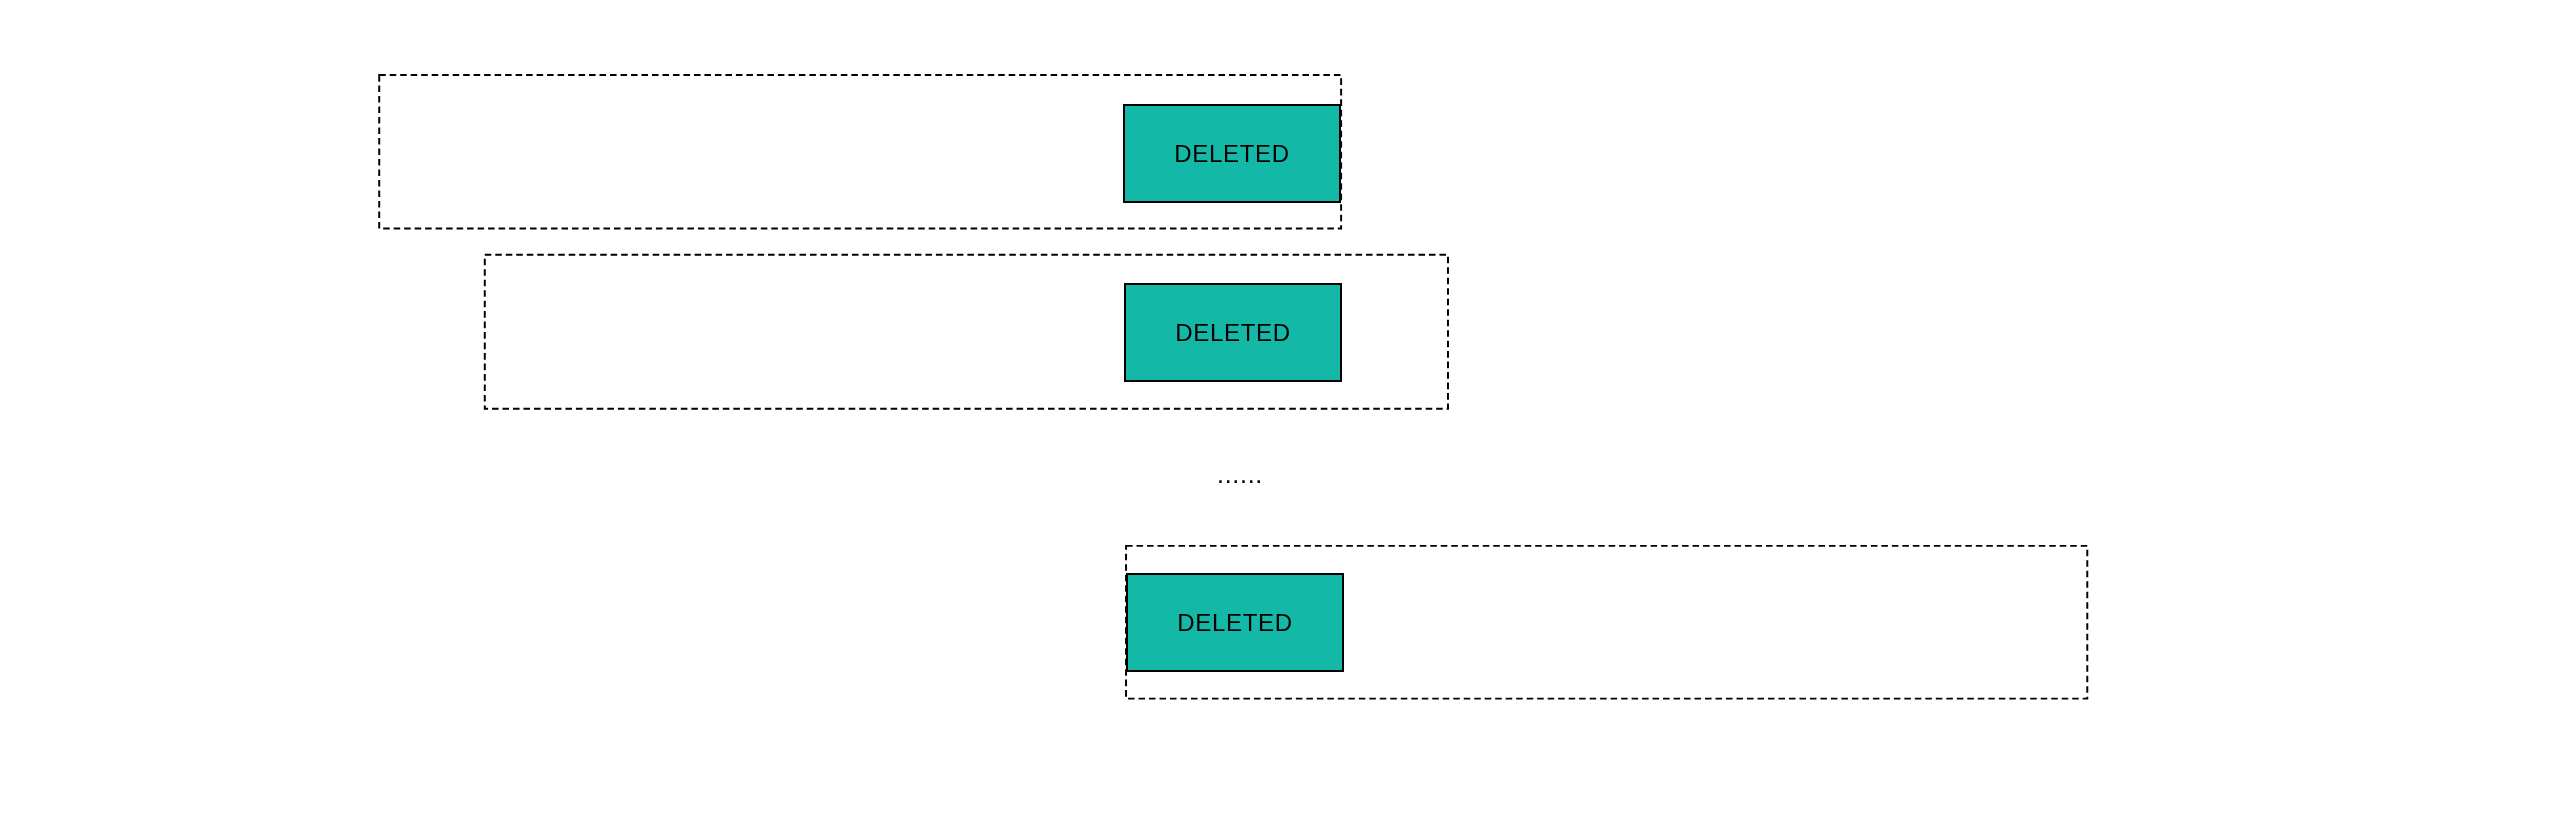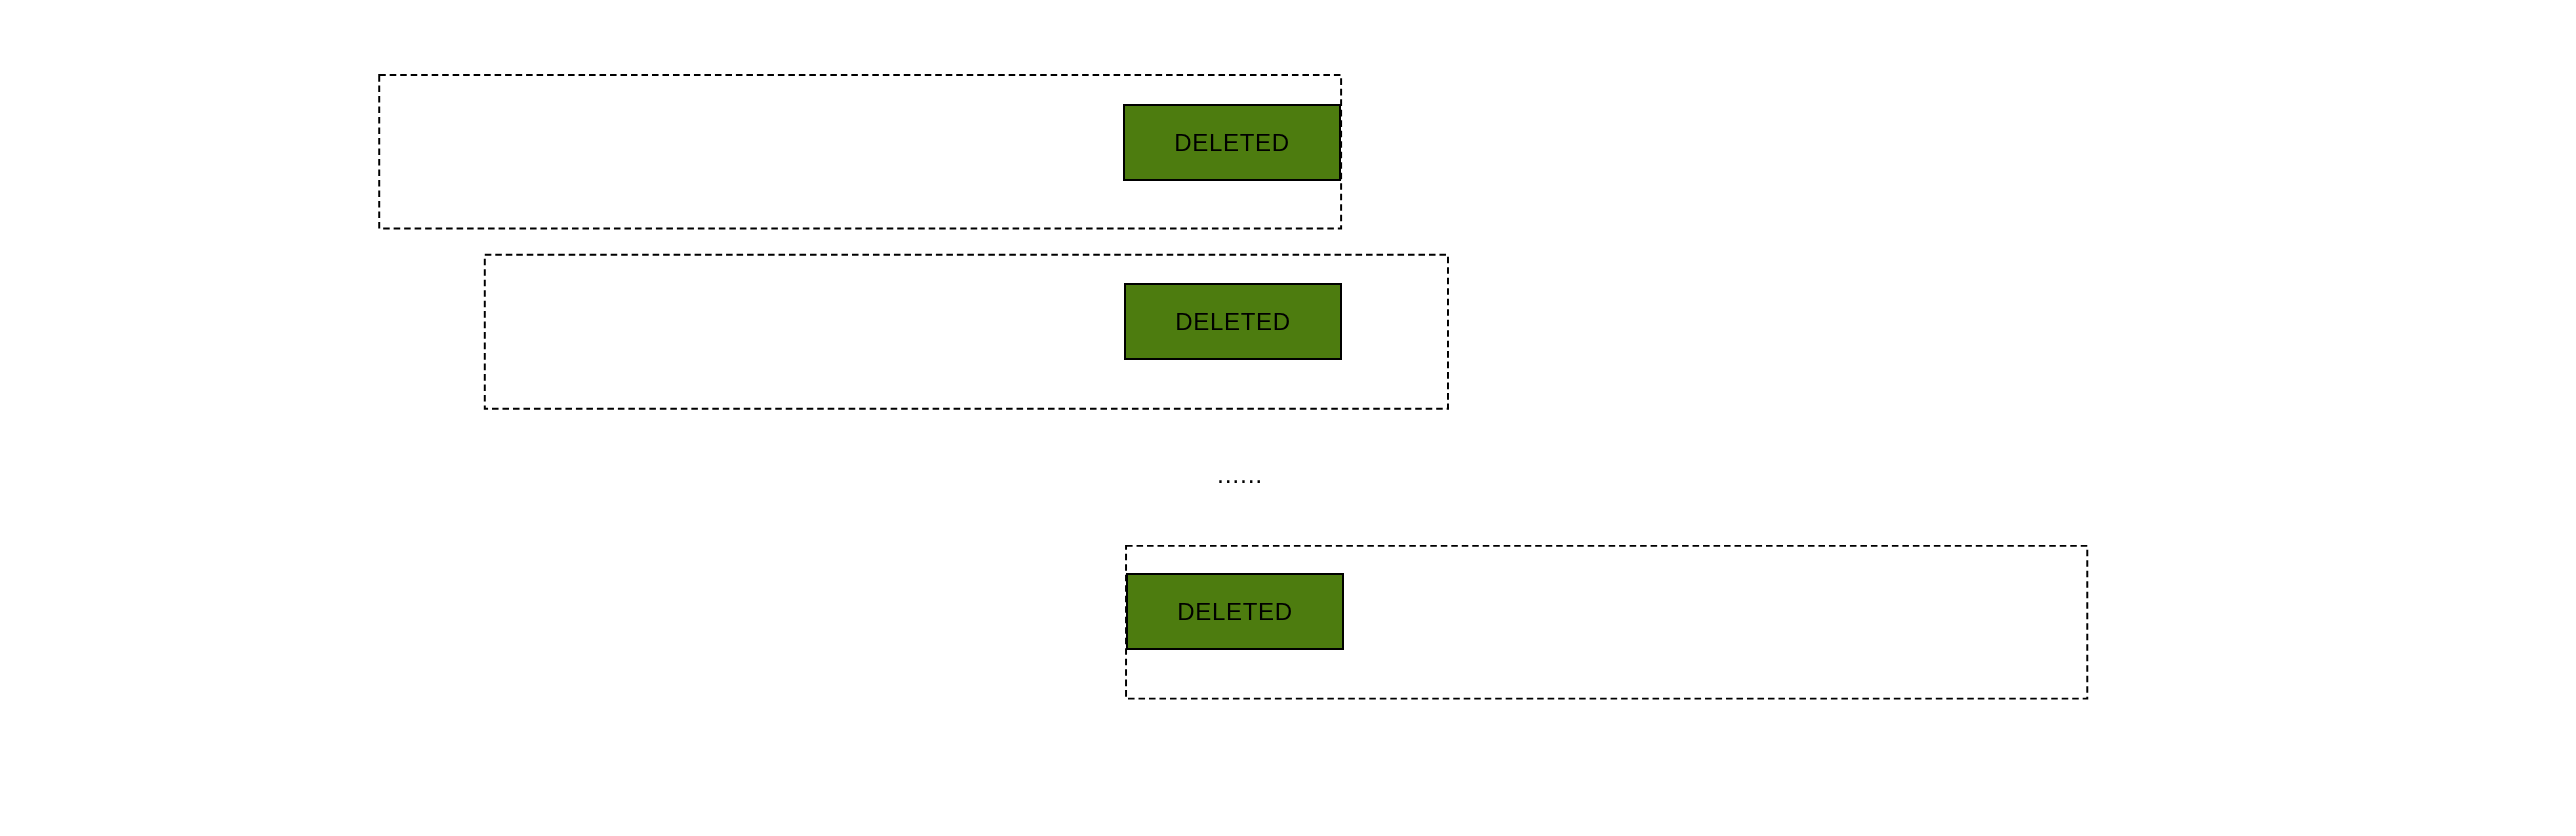--- a/index.html
+++ b/index.html
@@ -24,23 +24,23 @@
   }
   .dash-layer rect {
     fill: none;
     stroke: #000000;
     stroke-width: 3;
     stroke-dasharray: 10 6;
   }
   .deleted-box {
     position: absolute;
     width: 218px;
-    height: 77px;
+    height: 99px;
     box-sizing: border-box;
-    background: #4d7c0f;
+    background: #14b8a6;
     border: 2px solid #000000;
     display: flex;
     align-items: center;
     justify-content: center;
   }
   .deleted-box .label {
     font-size: 24px;
     letter-spacing: 0.7px;
     color: #000000;
     white-space: nowrap;

